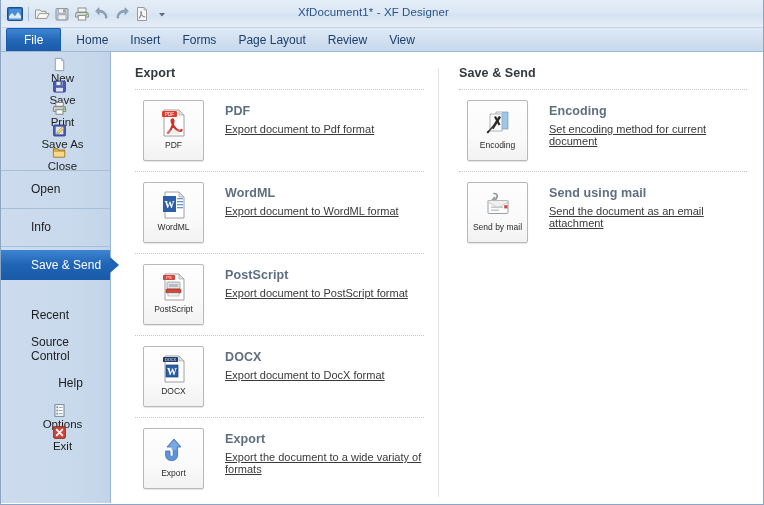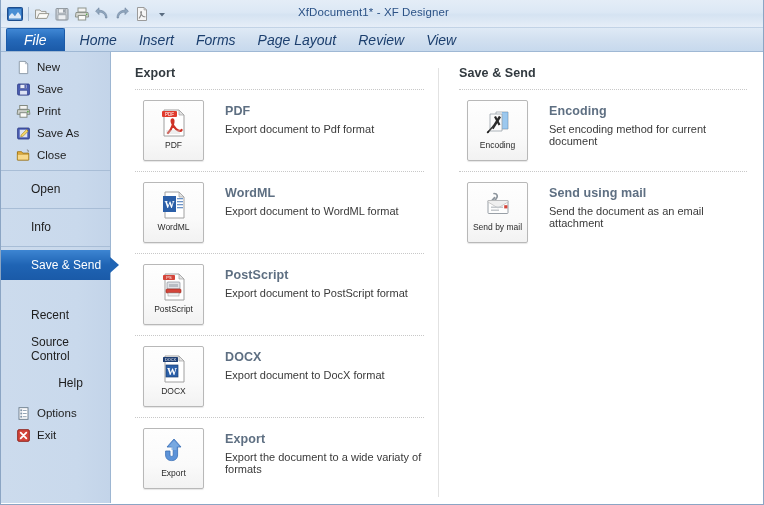--- a/index.html
+++ b/index.html
@@ -57,25 +57,24 @@
     height: 24px;
     background: linear-gradient(to bottom, #dfeaf6 0%, #d2e0f0 50%, #c7d9ed 100%);
     border-bottom: 1px solid #9fb8d4;
     display: flex;
     align-items: stretch;
     padding-left: 5px;
   }
   .tab {
     display: flex; align-items: center;
     padding: 0 11px;
-    font-size: 14px;
+    font-size: 12px;
     color: #1c3f6e;
     position: relative;
     cursor: default;
-    font-style: italic;
   }
   .tab.file {
     background: linear-gradient(to bottom, #3f87d4 0%, #2468b8 50%, #1b5aa8 100%);
     color: #ffffff;
     border-radius: 2px 2px 0 0;
     border: 1px solid #1b5aa8;
     border-bottom: none;
     margin-right: 4px;
     padding: 0 17px;
     font-weight: normal;
@@ -101,21 +100,21 @@
   .sb-item {
     position: relative;
     height: 22px;
     display: flex;
     align-items: center;
     padding-left: 14px;
     font-size: 11.5px;
     color: #1d1d1d;
     cursor: default;
   }
-  .sb-item.small { padding-left: 14px; }
+  .sb-item.small { padding-left: 14px; flex-direction: column; }
   .sb-item .sb-ico {
     width: 16px; height: 16px;
     margin-right: 6px;
     flex: 0 0 16px;
     display: flex; align-items: center; justify-content: center;
   }
   .sb-item.big {
     height: 30px;
     padding-left: 30px;
     font-size: 12px;
@@ -220,20 +219,21 @@
   .entry-title {
     font-size: 12.5px;
     font-weight: bold;
     color: #5e6f82;
     margin-bottom: 5px;
     letter-spacing: 0.1px;
   }
   .entry-desc {
     font-size: 11px;
     color: #3a3a3a;
+    text-decoration: underline;
   }
 </style>
 </head>
 <body>
 
 <div class="window">
 
   <div class="titlebar">
     <div class="qat">
 

